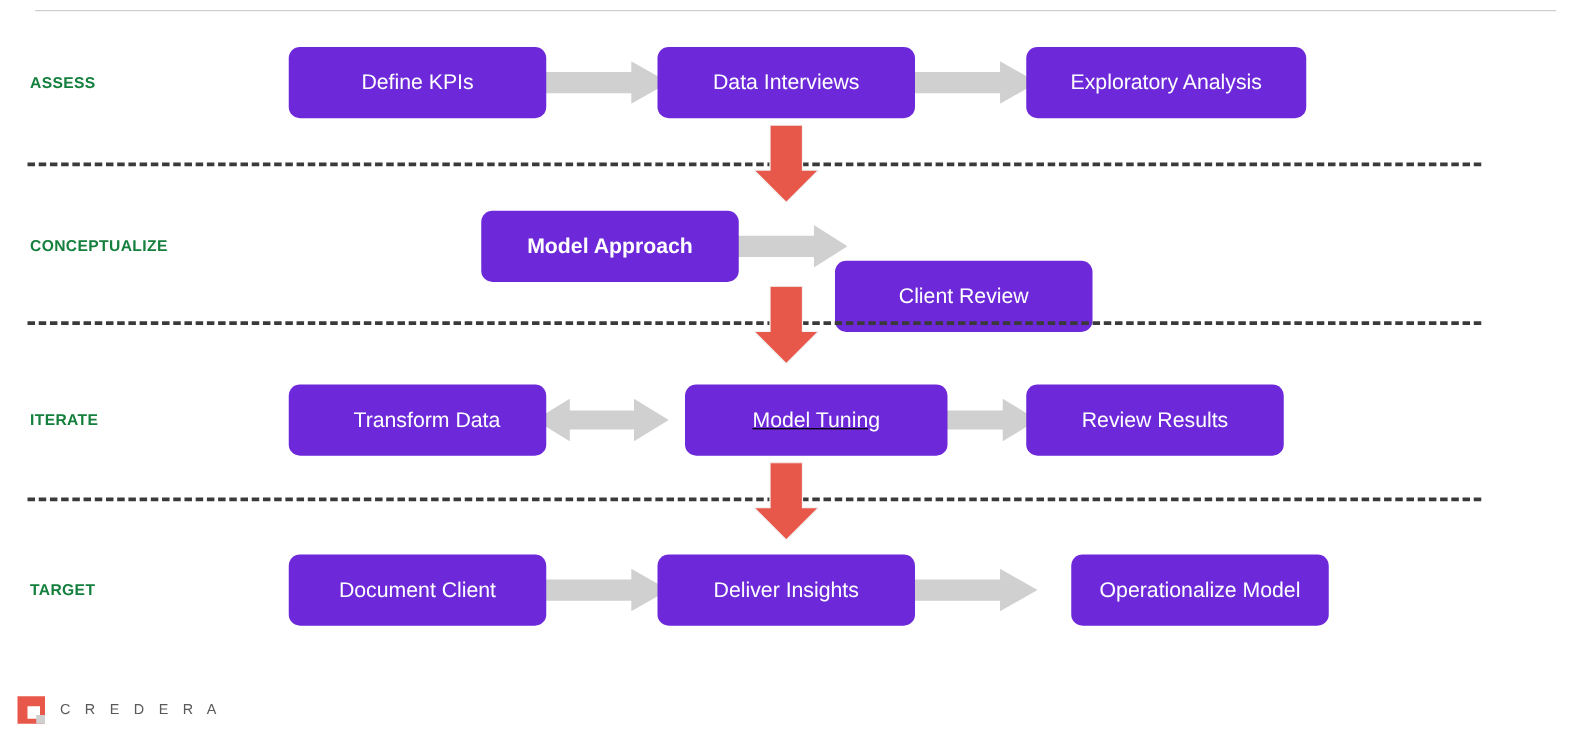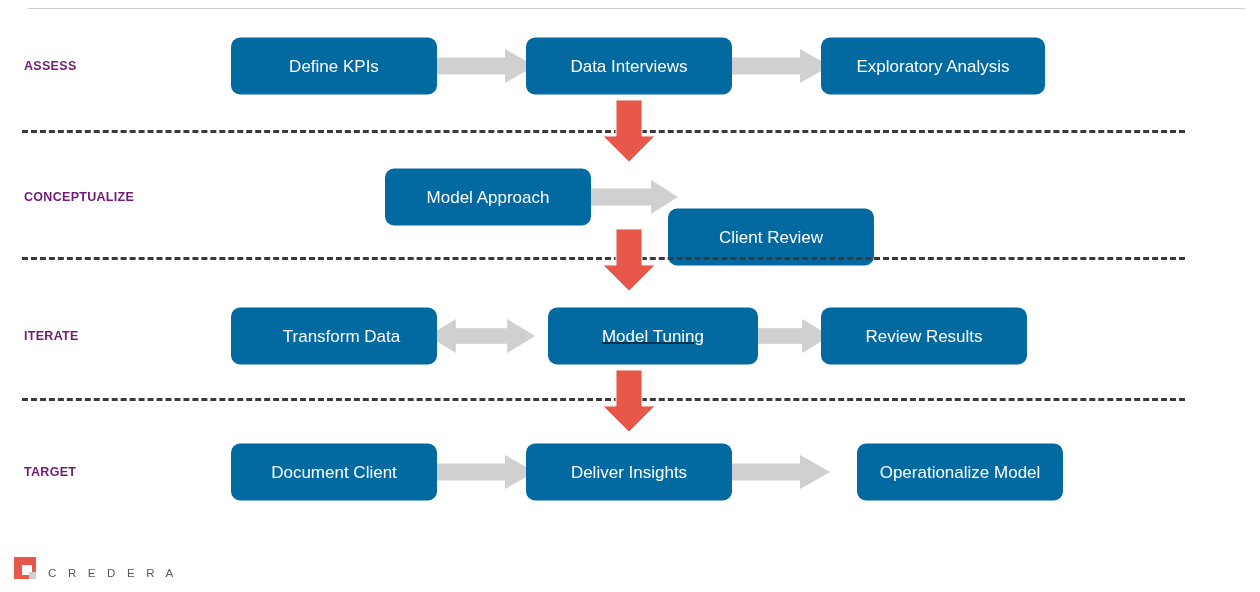--- a/index.html
+++ b/index.html
@@ -37,30 +37,30 @@
     border-top: 3px dashed #3a3a3a;
   }
 
   
   .stage-label {
     position: absolute;
     left: 24px;
     font-size: 12.5px;
     font-weight: bold;
     letter-spacing: 0.3px;
-    color: #701a75;
+    color: #15803d;
     white-space: nowrap;
     transform: translateY(-50%);
   }
 
   
   .step-box {
     position: absolute;
     height: 57px;
-    background: #0369a1;
+    background: #6d28d9;
     border-radius: 9px;
     display: flex;
     align-items: center;
     justify-content: center;
     box-sizing: border-box;
     transform: translateY(-50%);
   }
   .step-box span {
     color: #ffffff;
     font-size: 17px;
@@ -149,21 +149,21 @@
       </div>
       <div class="step-box" style="left: 821px; top: 66px; width: 224px;">
         <span>Exploratory Analysis</span>
       </div>
       <div class="stage-label" style="top: 197px;">CONCEPTUALIZE</div>
       <div class="arrow-h" style="left: 582px; top: 197px; width: 96px;">
         <svg viewBox="0 0 100 40" preserveAspectRatio="none">
           <path d="M0,10 L72,10 L72,0 L100,20 L72,40 L72,30 L0,30 Z" fill="#d0d0d0"></path>
         </svg>
       </div>
-      <div class="step-box" style="left: 385px; top: 197px; width: 206px;">
+      <div class="step-box" style="left: 385px; top: 197px; width: 206px; font-weight: bold;">
         <span>Model Approach</span>
       </div>
       <div class="step-box" style="left: 668px; top: 197px; width: 206px; margin-top: 40px;">
         <span>Client Review</span>
       </div>
       <div class="stage-label" style="top: 336px;">ITERATE</div>
       <div class="arrow-h" style="left: 428px; top: 336px; width: 107px;">
         <svg viewBox="0 0 100 40" preserveAspectRatio="none">
           <path d="M0,20 L26,0 L26,11 L74,11 L74,0 L100,20 L74,40 L74,29 L26,29 L26,40 Z" fill="#d0d0d0"></path>
         </svg>
@@ -219,21 +219,21 @@
           <path d="M13,0 L39,0 L39,36 L52,36 L26,62 L0,36 L13,36 Z" fill="#e8584a" stroke="#f2f2f2" stroke-width="1"></path>
         </svg>
       </div>
       <div class="arrow-v" style="left: 603px; top: 370px;">
         <svg viewBox="0 0 52 62" preserveAspectRatio="none">
           <path d="M13,0 L39,0 L39,36 L52,36 L26,62 L0,36 L13,36 Z" fill="#e8584a" stroke="#f2f2f2" stroke-width="1"></path>
         </svg>
       </div>
     </div>
 
-  <div class="logo" style="left:14px; top:557px;align-items:flex-end;">
+  <div class="logo" style="left:14px; top:557px;">
     <div class="logo-mark">
       <div class="notch"></div>
       <div class="chip"></div>
     </div>
     <div class="logo-word">C R E D E R A</div>
   </div>
 
 </div>
 
 </body></html>

